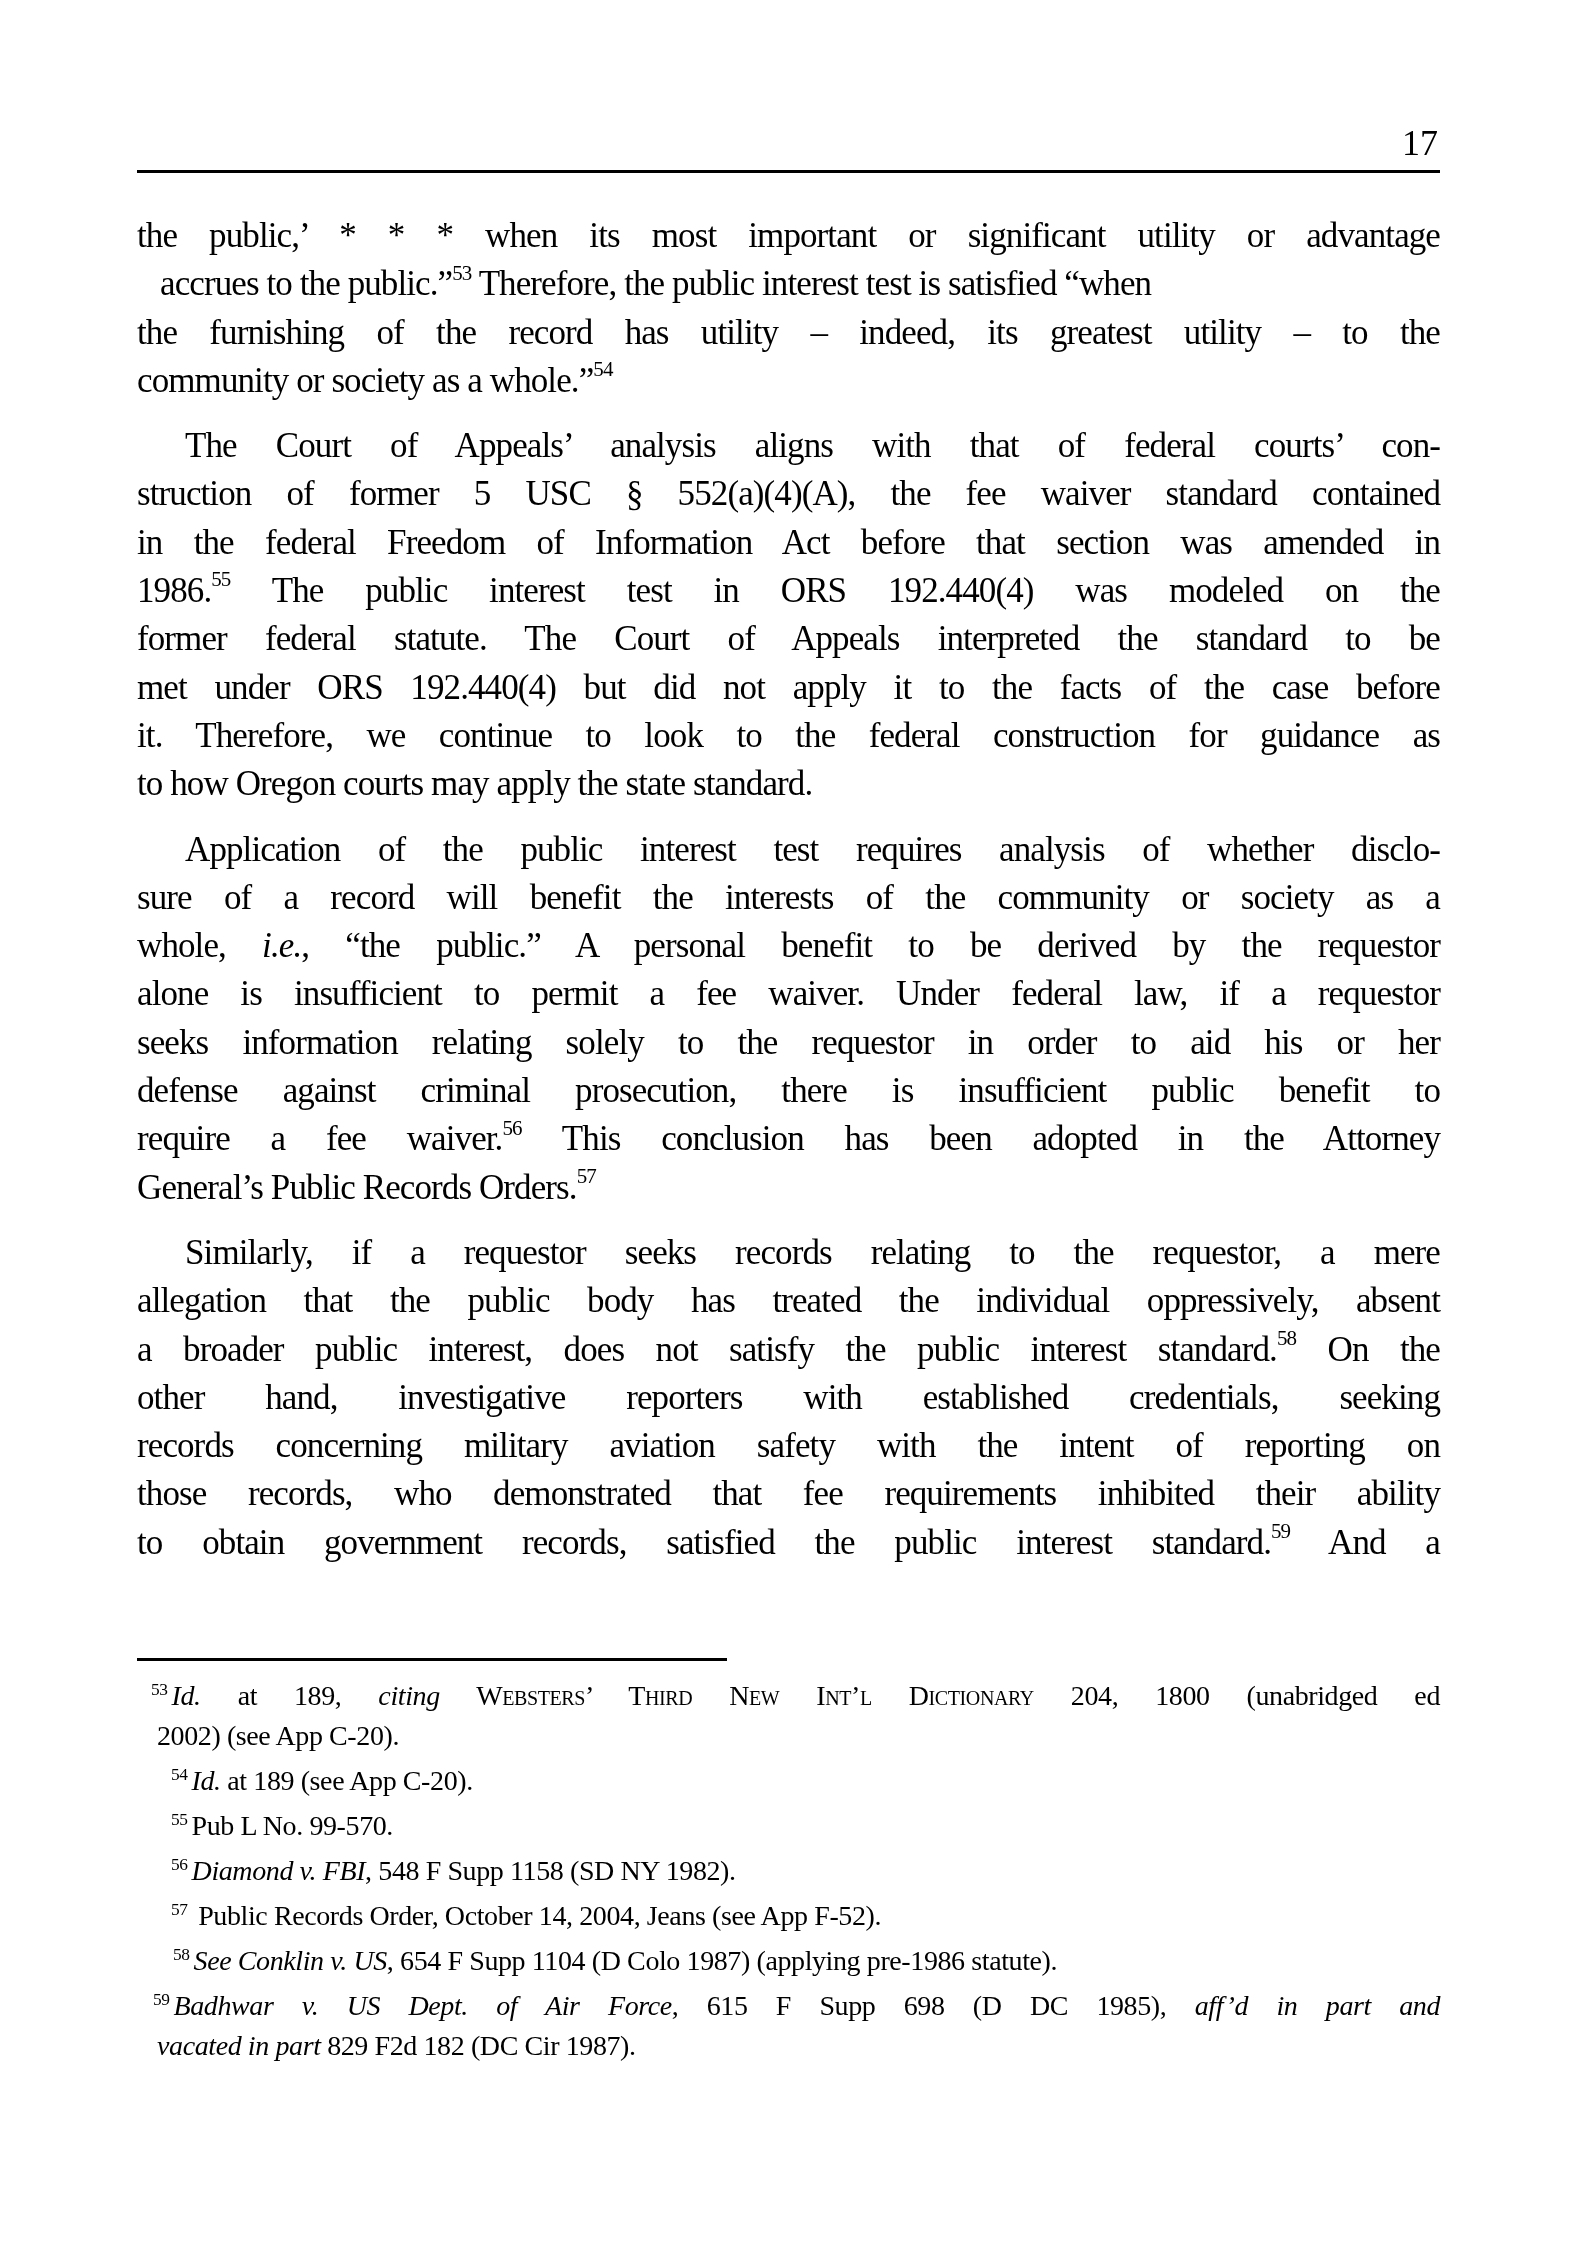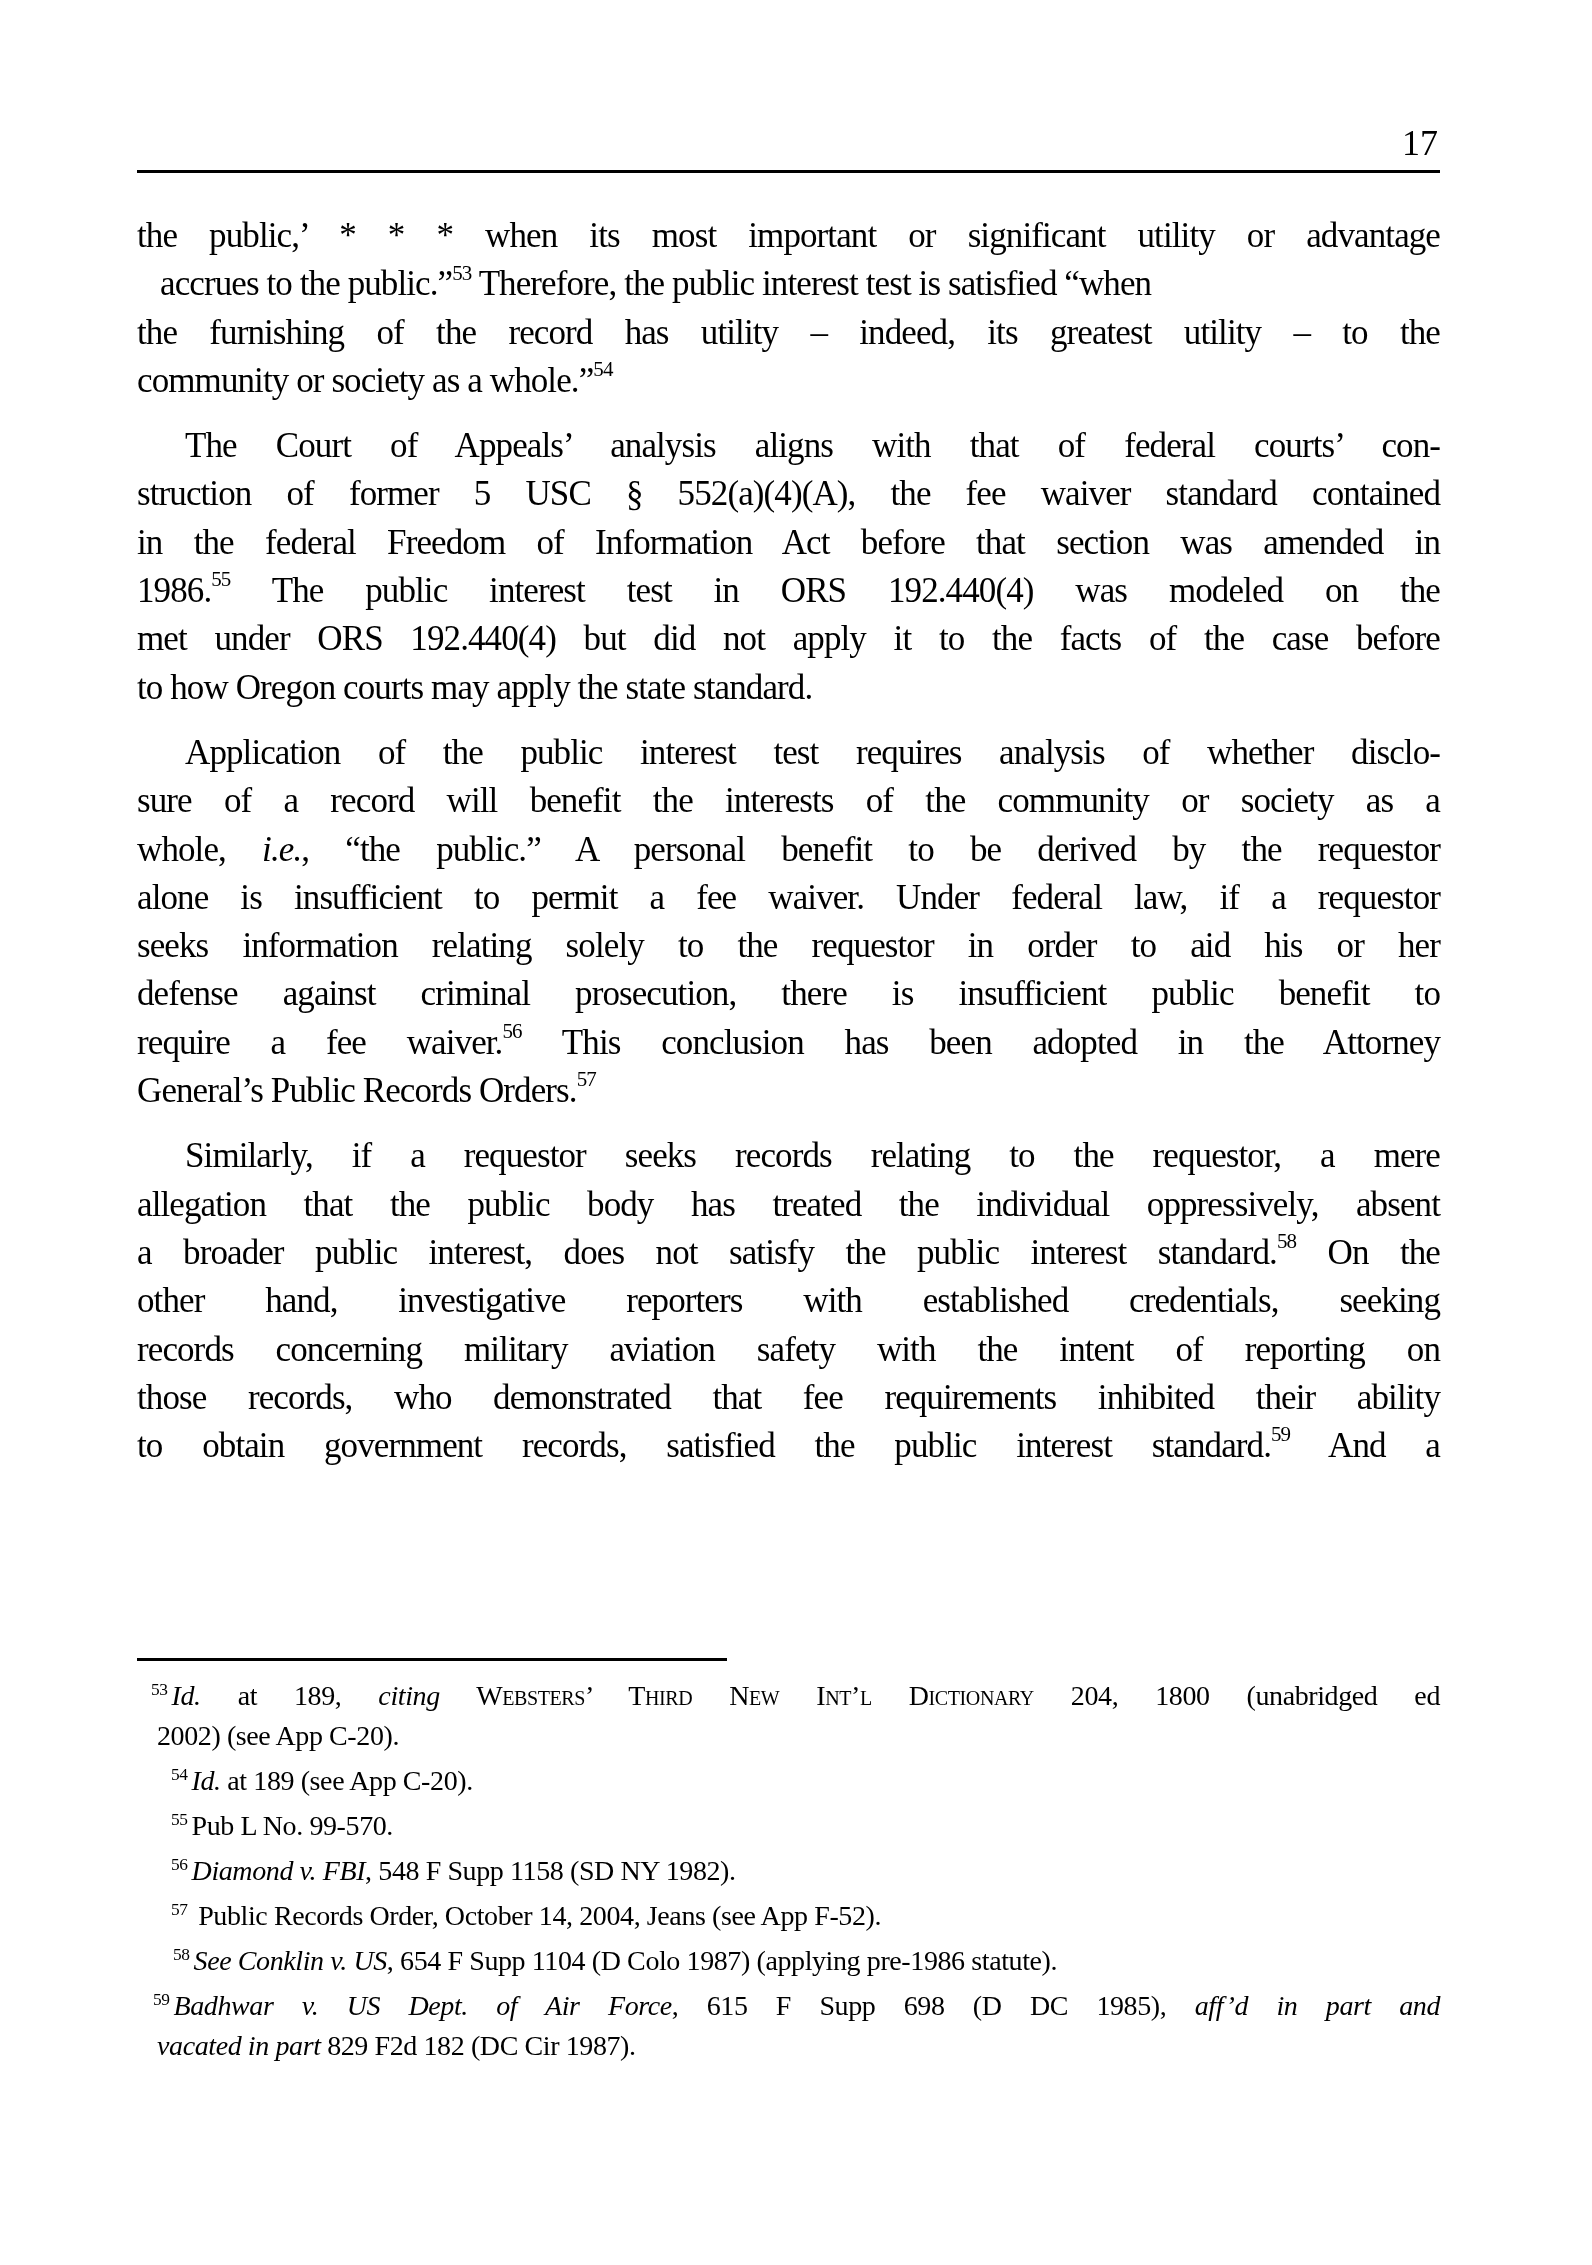--- a/index.html
+++ b/index.html
@@ -56,21 +56,23 @@
       <span class="line"><span>the furnishing of the record has utility – indeed, its greatest utility – to the</span></span>
       <span class="line last"><span>community or society as a whole.”</span><sup>54</sup></span>
     </div>
     <span class="para-gap"></span>
 
     <div>
       <span class="line indent"><span>The Court of Appeals’ analysis aligns with that of federal courts’ con-</span></span>
       <span class="line"><span>struction of former 5 USC § 552(a)(4)(A), the fee waiver standard contained</span></span>
       <span class="line"><span>in the federal Freedom of Information Act before that section was amended in</span></span>
       <span class="line"><span>1986.</span><sup>55</sup>  <span>The public interest test in ORS 192.440(4) was modeled on the</span></span>
+      <span class="line"><span>former federal statute.  The Court of Appeals interpreted the standard to be</span></span>
       <span class="line"><span>met under ORS 192.440(4) but did not apply it to the facts of the case before</span></span>
+      <span class="line"><span>it.  Therefore, we continue to look to the federal construction for guidance as</span></span>
       <span class="line last"><span>to how Oregon courts may apply the state standard.</span></span>
     </div>
     <span class="para-gap"></span>
 
     <div>
       <span class="line indent"><span>Application of the public interest test requires analysis of whether disclo-</span></span>
       <span class="line"><span>sure of a record will benefit the interests of the community or society as a</span></span>
       <span class="line"><span>whole, </span><i>i.e.</i><span>, “the public.”  A personal benefit to be derived by the requestor</span></span>
       <span class="line"><span>alone is insufficient to permit a fee waiver.  Under federal law, if a requestor</span></span>
       <span class="line"><span>seeks information relating solely to the requestor in order to aid his or her</span></span>

